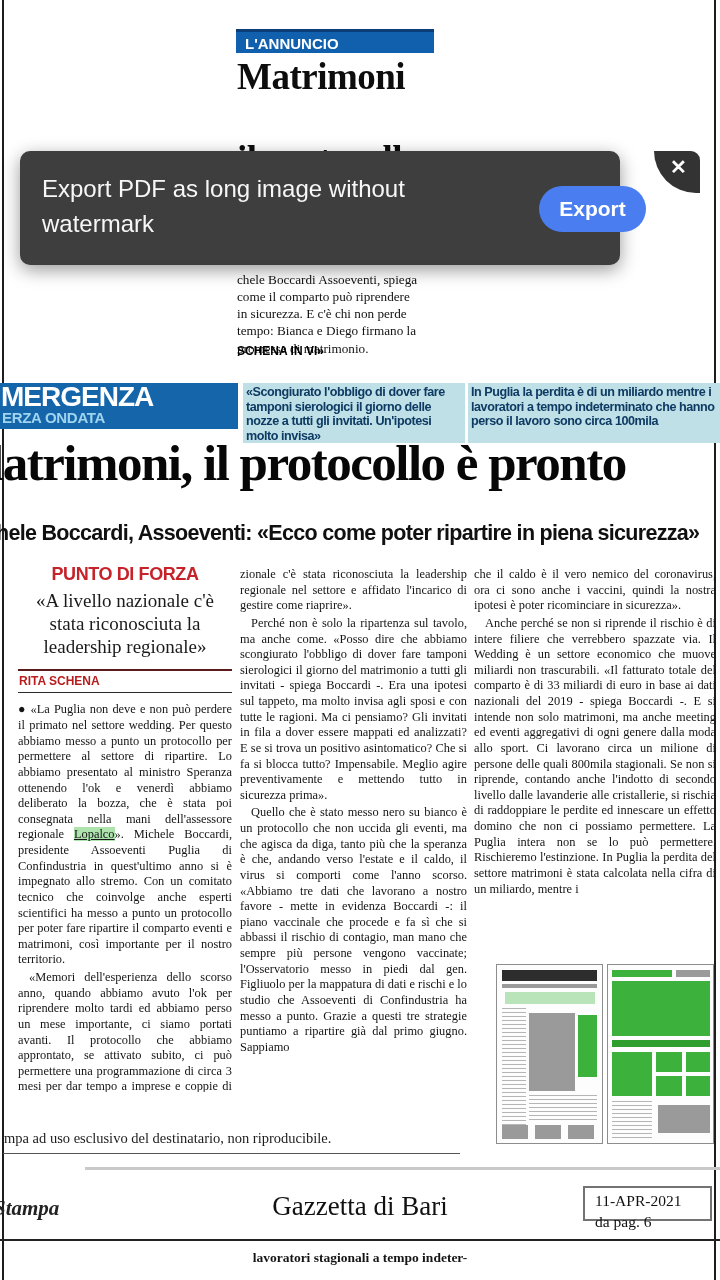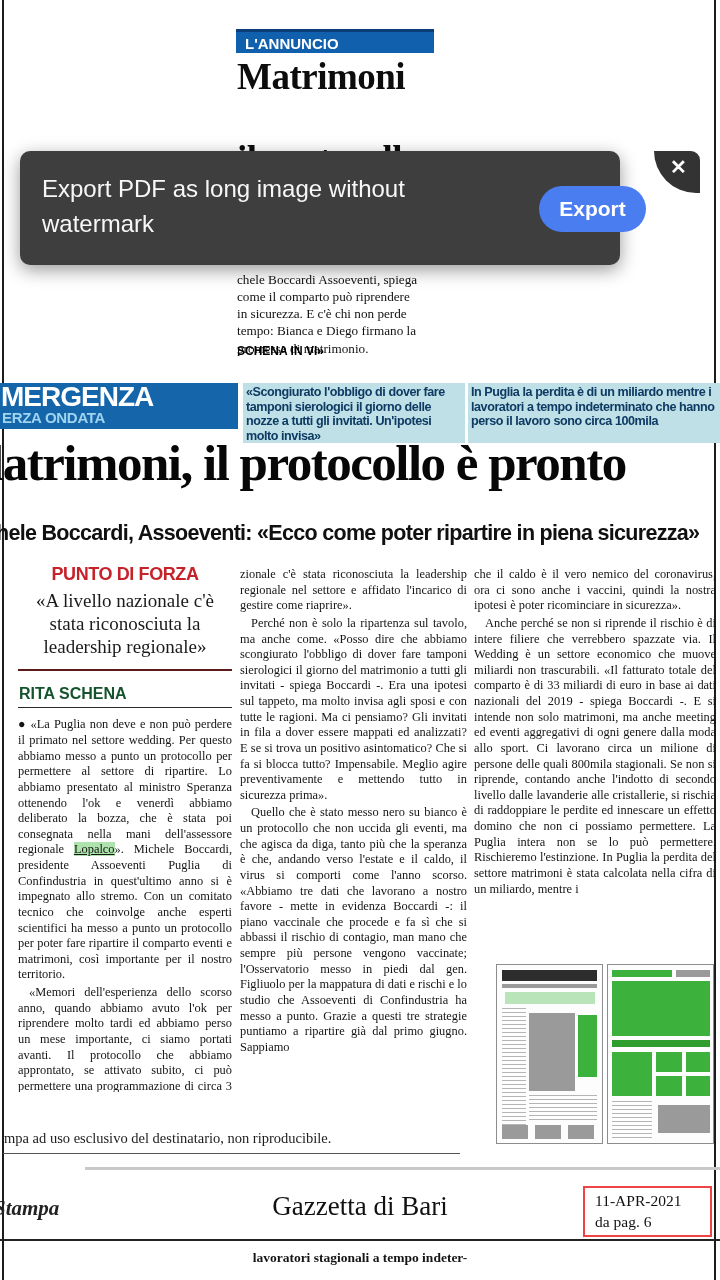--- a/index.html
+++ b/index.html
@@ -55,36 +55,36 @@
 
   
   .col { color:#141414; }
   .col p { margin:0 0 2px 0; font-size:12.4px; line-height:1.26; text-align:justify; }
   .col p.ind { text-indent:11px; }
   .punto { text-align:center; color:#c5222a; font-family:"Liberation Sans", sans-serif;
            font-weight:800; font-size:18px; letter-spacing:-0.4px; }
   .pullquote { text-align:center; font-size:19px; line-height:1.2; color:#1b1b1b; margin-top:5px; }
   .rule-red { height:2px; background:#5d1a1a; margin-top:11px; }
   .rule-thin { height:1px; background:#2a2a2a; }
-  .author { font-family:"Liberation Sans", sans-serif; font-weight:800; font-size:16px;
-            padding:14px 0 4px 1px; color:#14532d; }
+  .author { font-family:"Liberation Sans", sans-serif; font-weight:800; font-size:12px;
+            padding:3px 0 4px 1px; color:#b91c1c; }
   .hl { background:#aee3ae; text-decoration:underline; }
 
   
   .thumb { background:#fdfdfd; border:1px solid #8d8d8d; box-sizing:border-box; }
   .tlines { background:repeating-linear-gradient(to bottom,#b5b5b5 0 1px,transparent 1px 4px); }
   .gblock { background:#3cb23c; }
   .gray { background:#9a9a9a; }
   .dark { background:#2d2d2d; }
 
   
   .disclaimer { left:4px; top:1130px; font-size:14.5px; color:#1c1c1c; }
   .foot-title { left:0; top:1191px; width:720px; text-align:center; font-size:27px; color:#111; }
   .stampa-logo { left:-6px; top:1196px; font-style:italic; font-weight:700; font-size:21px; color:#222; }
-  .datebox { left:583px; top:1186px; width:129px; height:51px; border:2px solid #ef4444;
+  .datebox { left:583px; top:1186px; width:129px; height:35px; border:2px solid #737373;
              box-sizing:border-box; padding:3px 0 0 10px; font-size:15.5px; line-height:1.35; color:#111; }
   .bottomline { left:0; top:1250px; width:720px; text-align:center; font-size:13.5px;
                 font-weight:600; color:#151515; }
 </style>
 </head>
 <body>
 
 <div id="page">
 
   <div class="abs frame-line" style="left:2px; top:0; width:2px; height:1280px;"></div>

